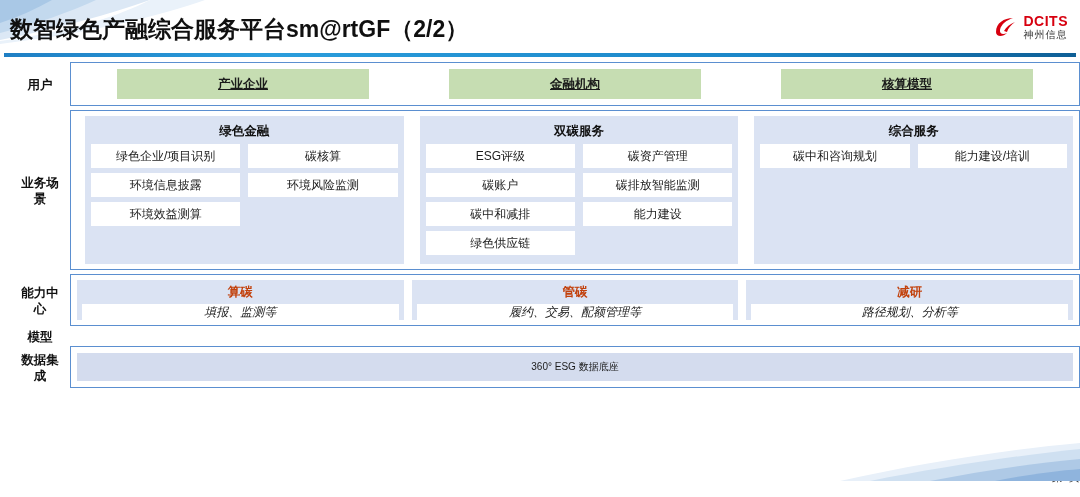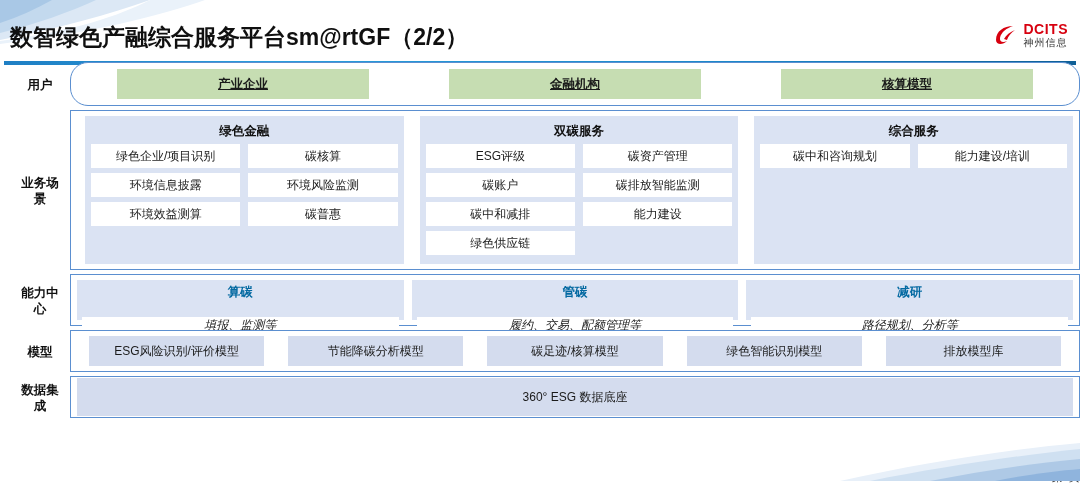--- a/index.html
+++ b/index.html
@@ -18,21 +18,21 @@
 
   
   .top-deco {
     position: absolute; left: 0; top: 0; width: 430px; height: 44px;
     overflow: hidden; pointer-events: none;
   }
   .top-deco svg { display: block; }
 
   
   .header {
-    position: absolute; left: 0; top: 16px; width: 1080px; height: 46px;
+    position: absolute; left: 0; top: 8px; width: 1080px; height: 46px;
   }
   .title {
     position: absolute; left: 10px; top: 6px;
     font-size: 23px; font-weight: bold; color: #101010;
     letter-spacing: 0px; white-space: nowrap;
   }
   .logo {
     position: absolute; right: 12px; top: 6px;
     display: flex; align-items: center; gap: 5px;
   }
@@ -69,21 +69,21 @@
   .rbody {
     flex: 1 1 auto;
     border: 1.2px solid #5b8fd0;
     background: #fff;
     margin-left: 4px;
     margin-bottom: 4px;
     padding: 5px 6px;
   }
 
   
-  .r-users .rbody { height: 44px; display: flex; align-items: center; border-radius: 18px; }
+  .r-users .rbody { height: 44px; display: flex; align-items: center; }
   .user-strip { display: flex; width: 100%; gap: 0; }
   .user-cell {
     flex: 1 1 0; display: flex; align-items: center; justify-content: center;
   }
   .user-box {
     width: 76%; height: 30px;
     background: #c6ddb2;
     display: flex; align-items: center; justify-content: center;
     font-size: 12.5px; font-weight: bold; color: #1b1b1b;
     text-decoration: underline;
@@ -114,45 +114,45 @@
   }
 
   
   .r-cap .rbody { height: 52px; display: flex; gap: 8px; }
   .cap-panel {
     flex: 1 1 0; background: #dbe3f3;
     padding: 3px 5px 5px 5px;
     display: flex; flex-direction: column;
   }
   .cap-head {
-    text-align: center; font-size: 12.5px; font-weight: bold; color: #0369a1;
-    padding: 1px 0 16px 0;
+    text-align: center; font-size: 12.5px; font-weight: bold; color: #c2410c;
+    padding: 1px 0 3px 0;
   }
   .cap-sub {
     background: #fff; flex: 1 1 auto;
     display: flex; align-items: center; justify-content: center;
     font-size: 12px; font-style: italic; color: #1b1b1b;
   }
 
   
   .r-model .rbody { height: 42px; display: flex; align-items: center; }
   .model-strip { display: flex; width: 100%; gap: 0; }
   .model-cell { flex: 1 1 0; display: flex; align-items: center; justify-content: center; }
   .model-box {
     width: 88%; height: 30px; background: #d4dcee;
     display: flex; align-items: center; justify-content: center;
     font-size: 12px; color: #1b1b1b; white-space: nowrap;
   }
 
   
   .r-data .rbody { height: 42px; display: flex; align-items: center; }
   .data-box {
-    width: 100%; height: 38px; background: #d4dcee;
-    display: flex; align-items: center; justify-content: center;
-    font-size: 12px; color: #1b1b1b;
+    width: 100%; height: 28px; background: #d4dcee;
+    display: flex; align-items: center; justify-content: center;
+    font-size: 10px; color: #1b1b1b;
   }
 
   
   .footer-page {
     position: absolute; left: 0; top: 470px; width: 1080px;
     text-align: right; font-size: 11px; font-style: italic; color: #333;
   }
   .bottom-deco {
     position: absolute; right: 0; bottom: 8px; width: 300px; height: 46px;
     pointer-events: none;
@@ -220,21 +220,20 @@
       <div class="rbody">
 
         <div class="biz-panel">
           <div class="panel-head">绿色金融</div>
           <div class="tile-grid">
             <div class="tile">绿色企业/项目识别</div>
             <div class="tile">碳核算</div>
             <div class="tile">环境信息披露</div>
             <div class="tile">环境风险监测</div>
             <div class="tile">环境效益测算</div>
-            <div class="tile">碳普惠</div>
           </div>
         </div>
 
         <div class="biz-panel">
           <div class="panel-head">双碳服务</div>
           <div class="tile-grid">
             <div class="tile">ESG评级</div>
             <div class="tile">碳资产管理</div>
             <div class="tile">碳账户</div>
             <div class="tile">碳排放智能监测</div>
@@ -273,39 +272,20 @@
         </div>
         <div class="cap-panel">
           <div class="cap-head">减研</div>
           <div class="cap-sub">路径规划、分析等</div>
         </div>
       </div>
     </div>
 
     <div class="row r-model">
       <div class="rlabel">模型</div>
-      <div class="rbody">
-        <div class="model-strip">
-          <div class="model-cell">
-            <div class="model-box">ESG风险识别/评价模型</div>
-          </div>
-          <div class="model-cell">
-            <div class="model-box">节能降碳分析模型</div>
-          </div>
-          <div class="model-cell">
-            <div class="model-box">碳足迹/核算模型</div>
-          </div>
-          <div class="model-cell">
-            <div class="model-box">绿色智能识别模型</div>
-          </div>
-          <div class="model-cell">
-            <div class="model-box">排放模型库</div>
-          </div>
-        </div>
-      </div>
     </div>
 
     <div class="row r-data">
       <div class="rlabel">
         <span>
           <span>数据集</span><br>
           <span>成</span>
         </span>
       </div>
       <div class="rbody">

